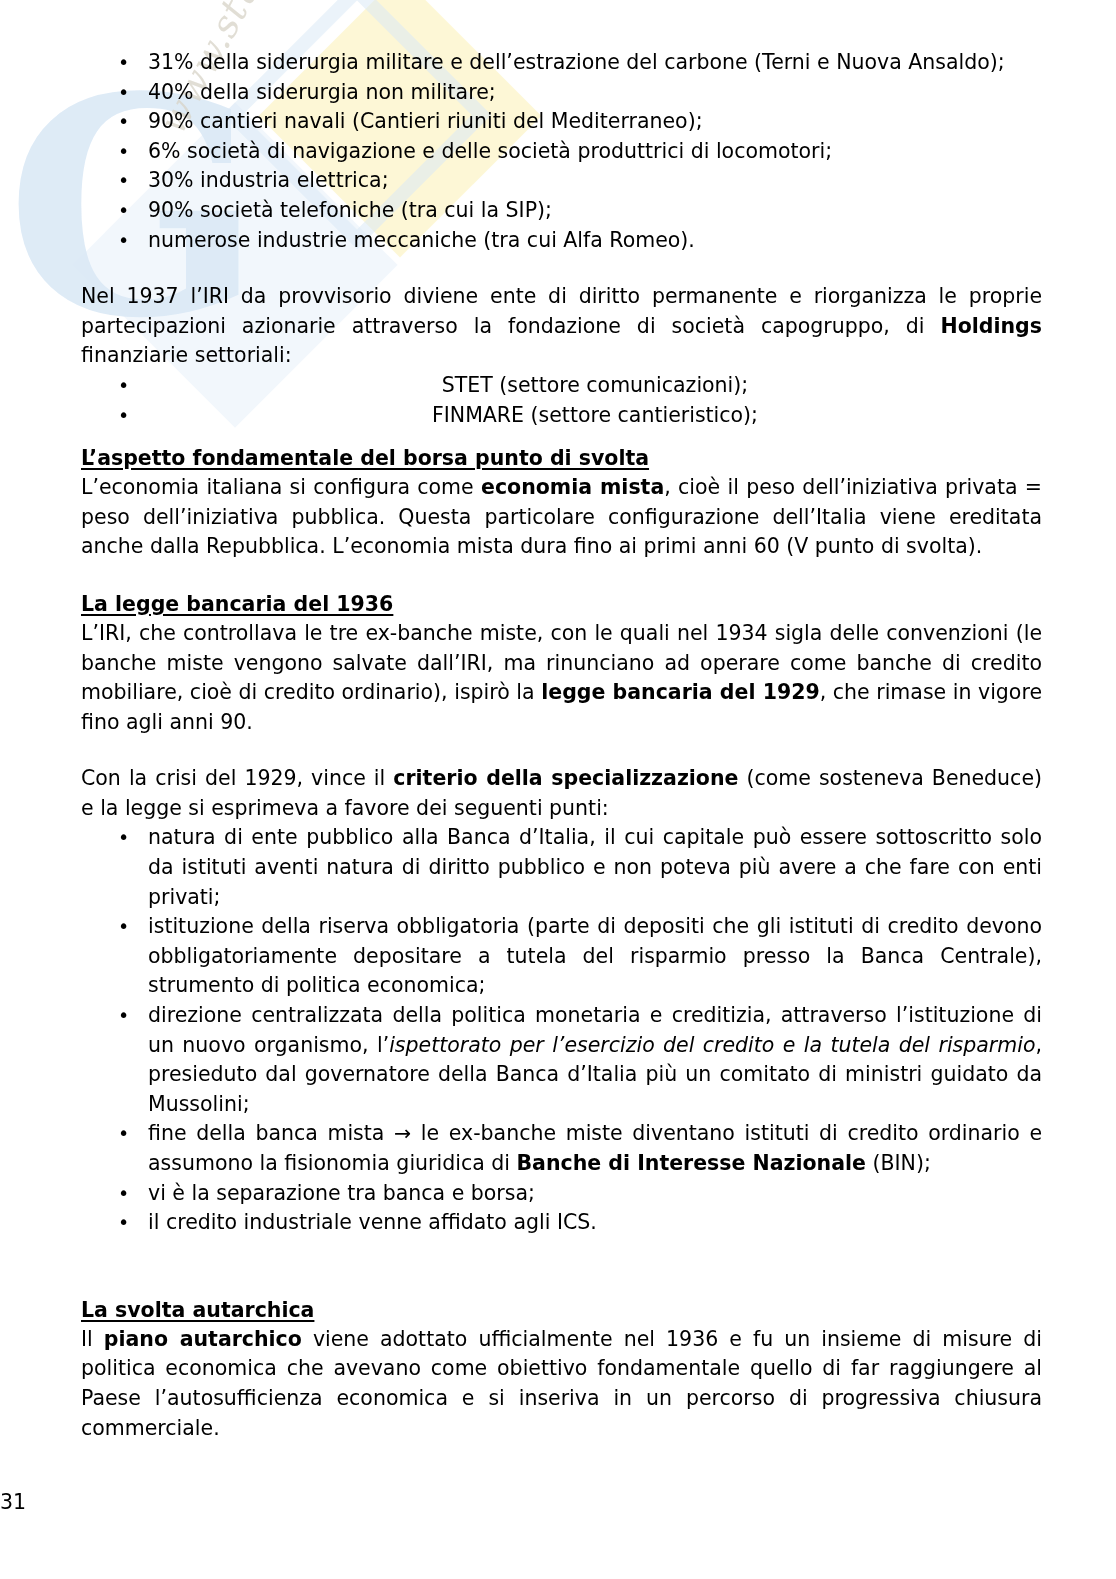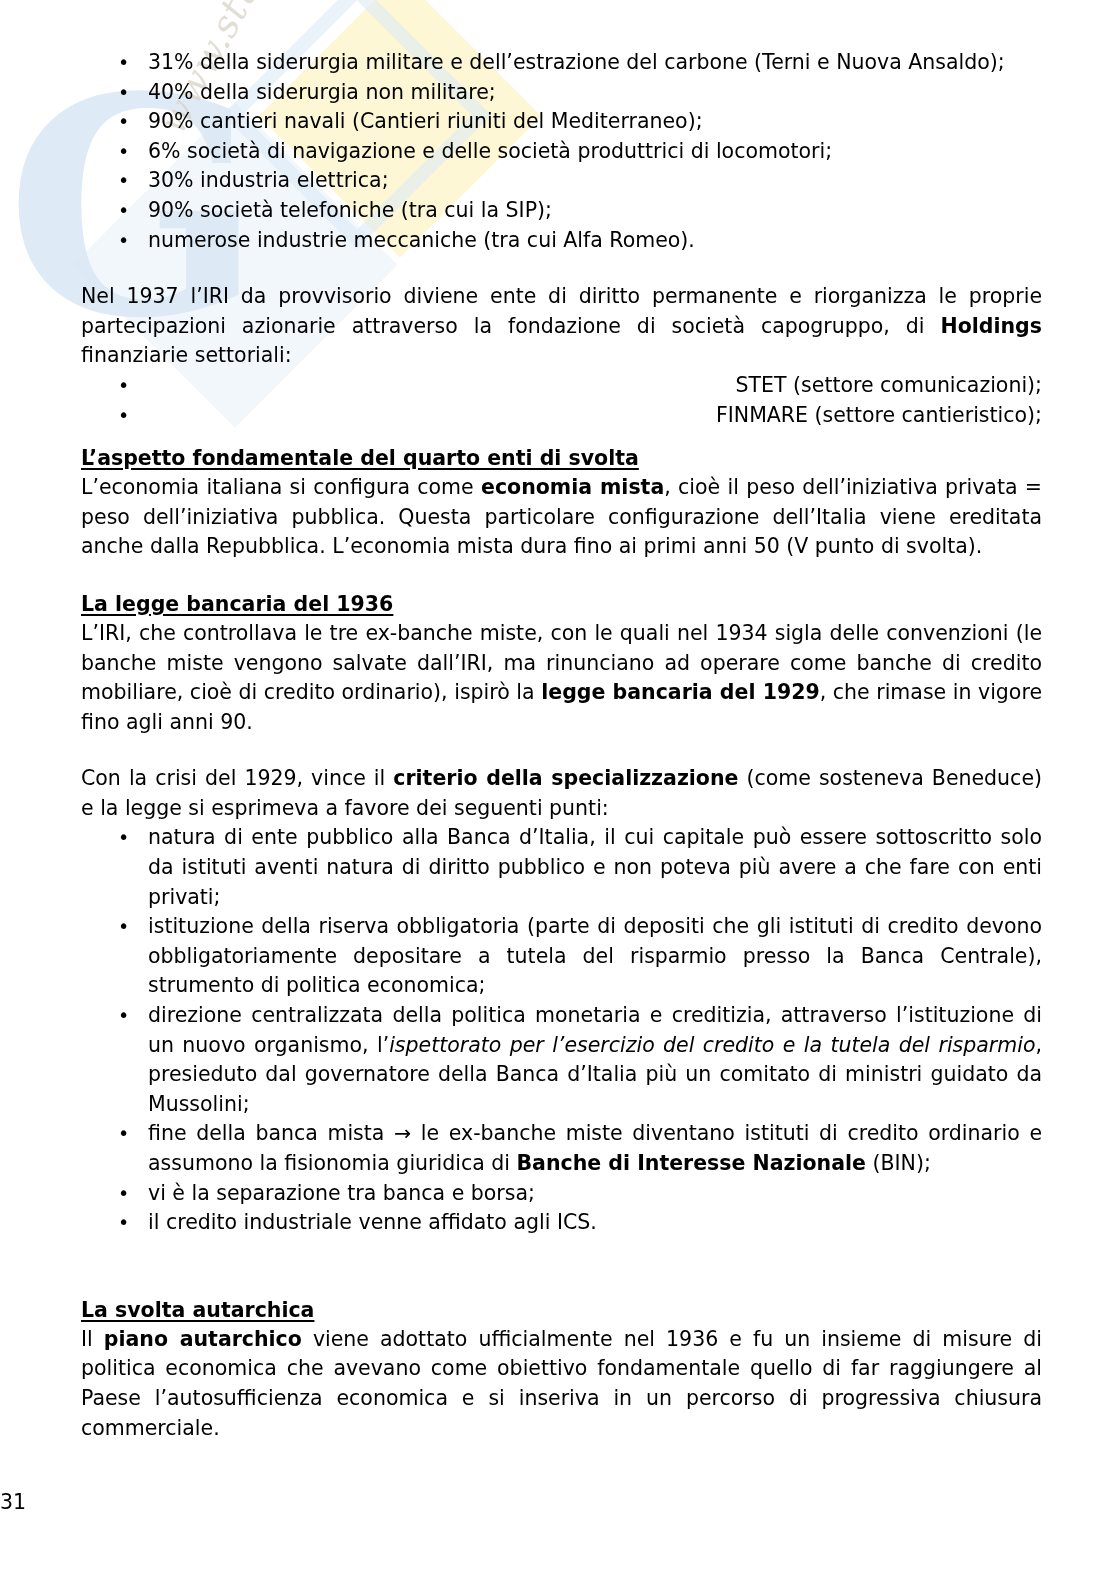--- a/index.html
+++ b/index.html
@@ -131,21 +131,21 @@
   }
   ul.bullets > li::before {
     content: "\2022";
     position: absolute;
     left: 37px;
     top: 0;
     font-size: 19px;
     line-height: 29.6px;
   }
   ul.bullets.tight > li {
-    text-align: right;
+    text-align: center;
   }
 
   b, strong { font-weight: 700; }
   i, em { font-style: italic; margin-top: 11px; }
 
   .pagenum {
     position: absolute;
     left: 0;
     right: 0;
     top: 1490px;
@@ -184,23 +184,23 @@
 
     <p class="para"><span>Nel 1937 l’IRI da provvisorio diviene ente di diritto permanente e riorganizza le proprie partecipazioni azionarie attraverso la fondazione di società capogruppo, di </span><b>Holdings</b><span> finanziarie settoriali:</span></p>
 
     <ul class="bullets tight">
       <li>STET (settore comunicazioni);</li>
       <li>FINMARE (settore cantieristico);</li>
     </ul>
 
     <div class="gap-sm"></div>
 
-    <h2 class="heading">L’aspetto fondamentale del quarto enti di svolta</h2>
-
-    <p class="para"><span>L’economia italiana si configura come </span><b>economia mista</b><span>, cioè il peso dell’iniziativa privata = peso dell’iniziativa pubblica. Questa particolare configurazione dell’Italia viene ereditata anche dalla Repubblica. L’economia mista dura fino ai primi anni 50 (V punto di svolta).</span></p>
+    <h2 class="heading">L’aspetto fondamentale del borsa punto di svolta</h2>
+
+    <p class="para"><span>L’economia italiana si configura come </span><b>economia mista</b><span>, cioè il peso dell’iniziativa privata = peso dell’iniziativa pubblica. Questa particolare configurazione dell’Italia viene ereditata anche dalla Repubblica. L’economia mista dura fino ai primi anni 60 (V punto di svolta).</span></p>
 
     <div class="gap-md"></div>
 
     <h2 class="heading">La legge bancaria del 1936</h2>
 
     <p class="para"><span>L’IRI, che controllava le tre ex-banche miste, con le quali nel 1934 sigla delle convenzioni (le banche miste vengono salvate dall’IRI, ma rinunciano ad operare come banche di credito mobiliare, cioè di credito ordinario), ispirò la </span><b>legge bancaria del 1929</b><span>, che rimase in vigore fino agli anni 90.</span></p>
 
     <div class="gap-md"></div>
 
     <p class="para"><span>Con la crisi del 1929, vince il </span><b>criterio della specializzazione</b><span> (come sosteneva Beneduce) e la legge si esprimeva a favore dei seguenti punti:</span></p>

